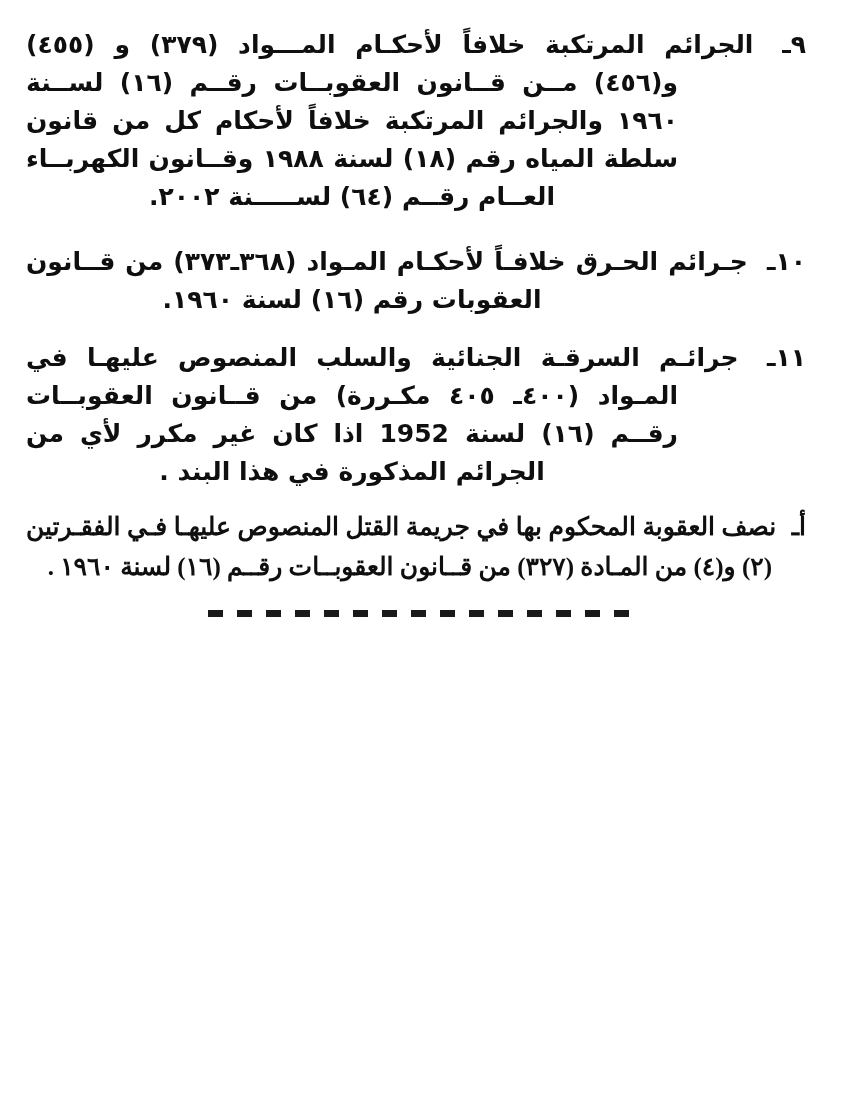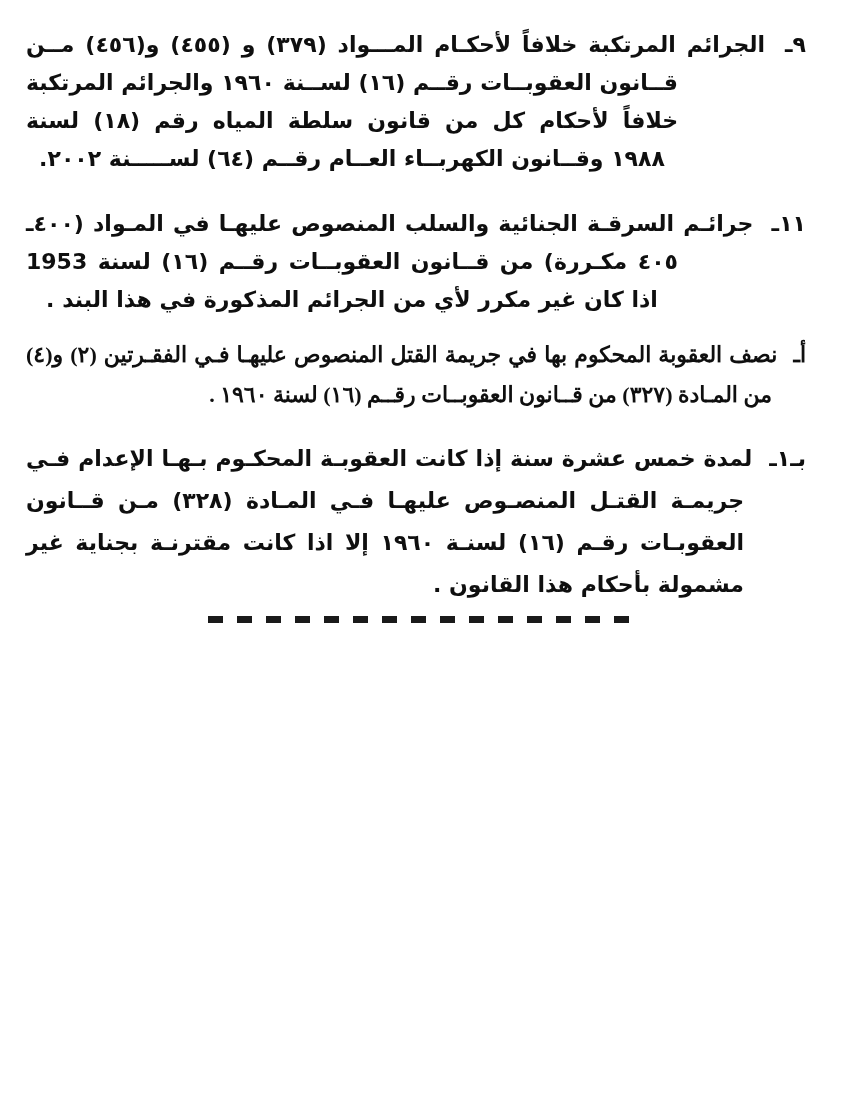--- a/index.html
+++ b/index.html
@@ -13,21 +13,21 @@
     background: #ffffff;
     direction: rtl;
     font-family: "DejaVu Sans", sans-serif;
     font-weight: bold;
     color: #0f0f0f;
   }
   .doc {
     padding: 26px 44px 0 26px;
   }
   .para {
-    font-size: 22px;
+    font-size: 25px;
     line-height: 38px;
     text-align: justify;
     margin: 0;
   }
   .marker { margin-left: 9px; white-space: nowrap; }
   
   .item {
     padding-right: 128px;
     text-indent: -128px;
     text-align-last: center;
@@ -53,24 +53,24 @@
       repeating-linear-gradient(90deg, #1a1a1a 0 15px, transparent 15px 29px);
   }
 </style>
 </head>
 <body>
 
 <div class="doc">
 
   <p class="para item item-9"><span class="marker">٩ـ</span> <span>الجرائم المرتكبة خلافاً لأحكـام المـــواد (٣٧٩) و (٤٥٥) و(٤٥٦) مــن قــانون العقوبــات رقــم (١٦) لســنة ١٩٦٠ والجرائم المرتكبة خلافاً لأحكام كل من قانون سلطة المياه رقم (١٨) لسنة ١٩٨٨ وقــانون الكهربــاء العــام رقــم (٦٤) لســـــنة ٢٠٠٢.</span></p>
 
+  <p class="para item item-10"><span class="marker">١٠ـ</span> <span>جـرائم الحـرق خلافـاً لأحكـام المـواد (٣٦٨ـ٣٧٣) من قــانون العقوبات رقم (١٦) لسنة ١٩٦٠.</span></p>
 
-  <p class="para item item-11"><span class="marker">١١ـ</span> <span>جرائـم السرقـة الجنائية والسلب المنصوص عليهـا في المـواد (٤٠٠ـ ٤٠٥ مكـررة) من قــانون العقوبــات رقــم (١٦) لسنة 1953 اذا كان غير مكرر لأي من الجرائم المذكورة في هذا البند .</span></p>
+  <p class="para item item-11"><span class="marker">١١ـ</span> <span>جرائـم السرقـة الجنائية والسلب المنصوص عليهـا في المـواد (٤٠٠ـ ٤٠٥ مكـررة) من قــانون العقوبــات رقــم (١٦) لسنة 1952 اذا كان غير مكرر لأي من الجرائم المذكورة في هذا البند .</span></p>
 
 
 
   <p class="para clause pa"><span class="marker">أـ</span> <span>نصف العقوبة المحكوم بها في جريمة القتل المنصوص عليهـا فـي الفقـرتين (٢) و(٤) من المـادة (٣٢٧) من قــانون العقوبــات رقــم (١٦) لسنة ١٩٦٠ .</span></p>
 
-  <p class="para clause pb"><span class="marker">بـ١ـ</span> <span>لمدة خمس عشرة سنة إذا كانت العقوبـة المحكـوم بـهـا الإعدام فـي جريمـة القتـل المنصـوص عليهـا فـي المـادة (٣٢٨) مـن قــانون العقوبـات رقـم (١٦) لسنـة ١٩٦٠ إلا اذا كانت مقترنـة بجناية غير مشمولة بأحكام هذا القانون .</span></p>
 
   <div class="cutoff"></div>
 
 </div>
 
 </body></html>

